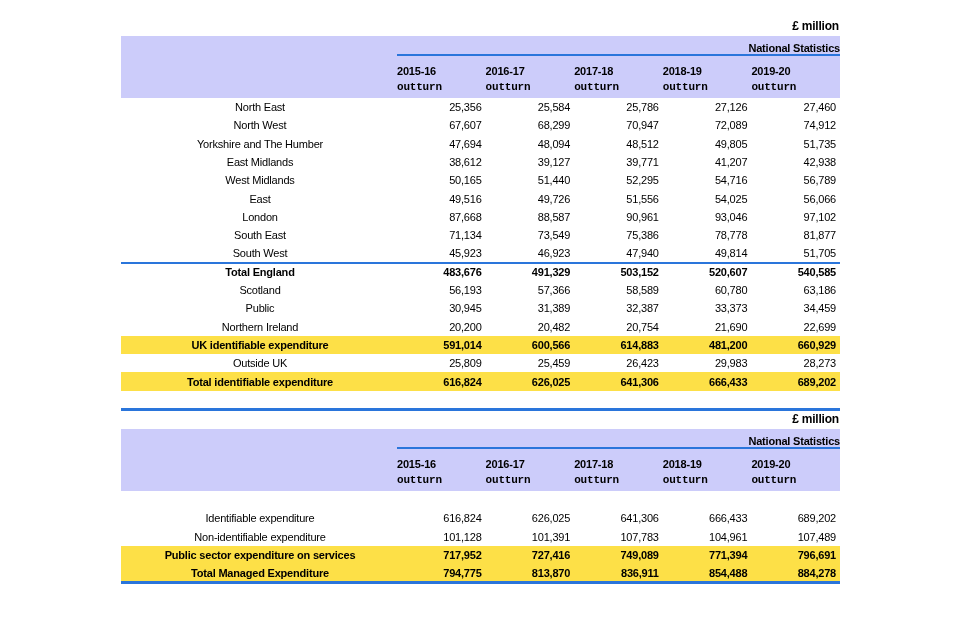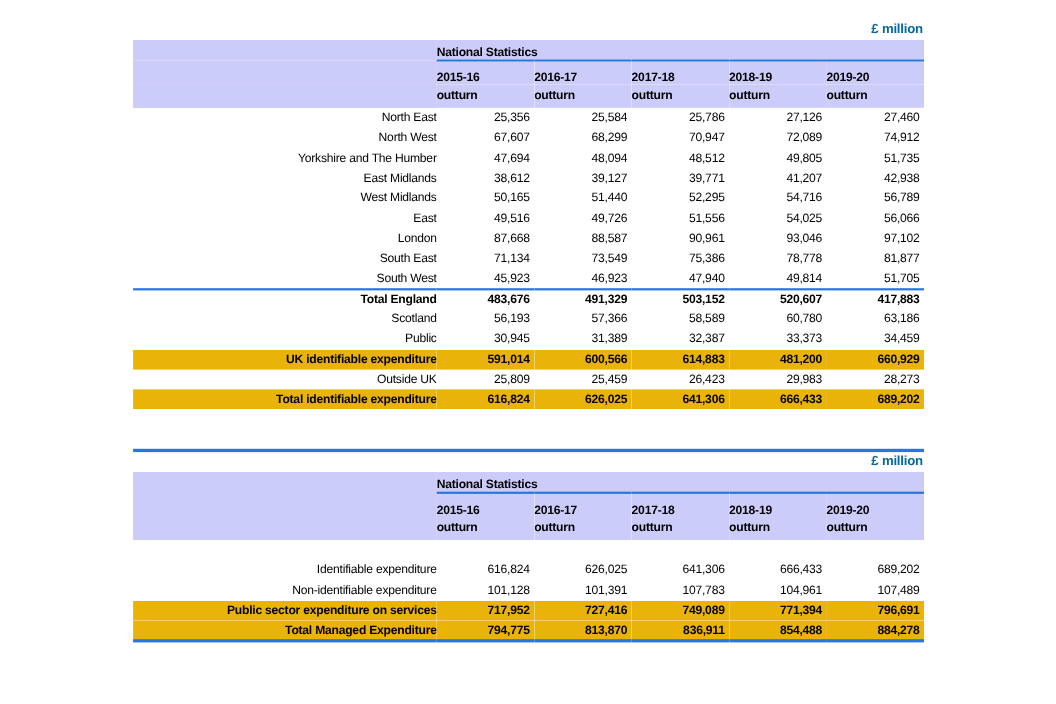--- a/index.html
+++ b/index.html
@@ -25,21 +25,21 @@
   #block2 { top: 408px; }
 
   .top-rule {
     border-top: 3px solid #2A75DB;
     width: 719px;
     height: 0;
   }
 
   .unit-label {
     text-align: right;
-    color: #0369a1;
+    color: #000000;
     font-weight: bold;
     font-size: 12px;
     line-height: 16px;
     height: 16px;
     letter-spacing: -0.2px;
     padding-right: 1px;
   }
 
   table.stats {
     border-collapse: collapse;
@@ -55,40 +55,40 @@
     font-size: 11px;
     letter-spacing: -0.2px;
     white-space: nowrap;
     overflow: hidden;
   }
 
   
   thead tr { background: #CCCCFA; }
   th.group-cell {
     font-weight: bold;
-    text-align: left;
+    text-align: right;
     height: 18px;
     vertical-align: bottom;
     border-bottom: 2px solid #2A75DB;
   }
   th.blank-cell { background: #CCCCFA; }
   tr.year-row th, tr.sub-row th {
     font-weight: bold;
     text-align: left;
     padding-right: 4px;
   }
   tr.year-row th { height: 21px; vertical-align: bottom; }
-  tr.sub-row th  { height: 19px; vertical-align: middle; padding-bottom: 2px; }
+  tr.sub-row th  { height: 19px; vertical-align: middle; padding-bottom: 2px; font-family: Liberation Mono, monospace; }
 
   
   tbody tr { height: 18.3px; background: #ffffff; }
-  tbody td.label { text-align: right; padding-left: 2px; }
+  tbody td.label { text-align: center; padding-left: 2px; }
   tbody td.val   { text-align: right; padding-right: 4px; }
 
-  tbody tr.highlight { background: #eab308; }
+  tbody tr.highlight { background: #fde047; }
   tbody tr.highlight td { font-weight: bold; }
   tbody tr.total-top td { font-weight: bold; }
   tbody tr.total-top { border-top: 2px solid #2A75DB; margin-top: 24px; }
   tbody tr.spacer { background: #ffffff; height: 18.3px; }
 
   table.bottom-rule { border-bottom: 3px solid #2A75DB; }
 </style>
 </head>
 <body>
 
@@ -199,37 +199,45 @@
             <td class="val">47,940</td>
             <td class="val">49,814</td>
             <td class="val">51,705</td>
           </tr>
           <tr class="total-top">
             <td class="label">Total England</td>
             <td class="val">483,676</td>
             <td class="val">491,329</td>
             <td class="val">503,152</td>
             <td class="val">520,607</td>
-            <td class="val">417,883</td>
+            <td class="val">540,585</td>
           </tr>
           <tr class="normal">
             <td class="label">Scotland</td>
             <td class="val">56,193</td>
             <td class="val">57,366</td>
             <td class="val">58,589</td>
             <td class="val">60,780</td>
             <td class="val">63,186</td>
           </tr>
           <tr class="normal">
             <td class="label">Public</td>
             <td class="val">30,945</td>
             <td class="val">31,389</td>
             <td class="val">32,387</td>
             <td class="val">33,373</td>
             <td class="val">34,459</td>
+          </tr>
+          <tr class="normal">
+            <td class="label">Northern Ireland</td>
+            <td class="val">20,200</td>
+            <td class="val">20,482</td>
+            <td class="val">20,754</td>
+            <td class="val">21,690</td>
+            <td class="val">22,699</td>
           </tr>
           <tr class="highlight">
             <td class="label">UK identifiable expenditure</td>
             <td class="val">591,014</td>
             <td class="val">600,566</td>
             <td class="val">614,883</td>
             <td class="val">481,200</td>
             <td class="val">660,929</td>
           </tr>
           <tr class="normal">

